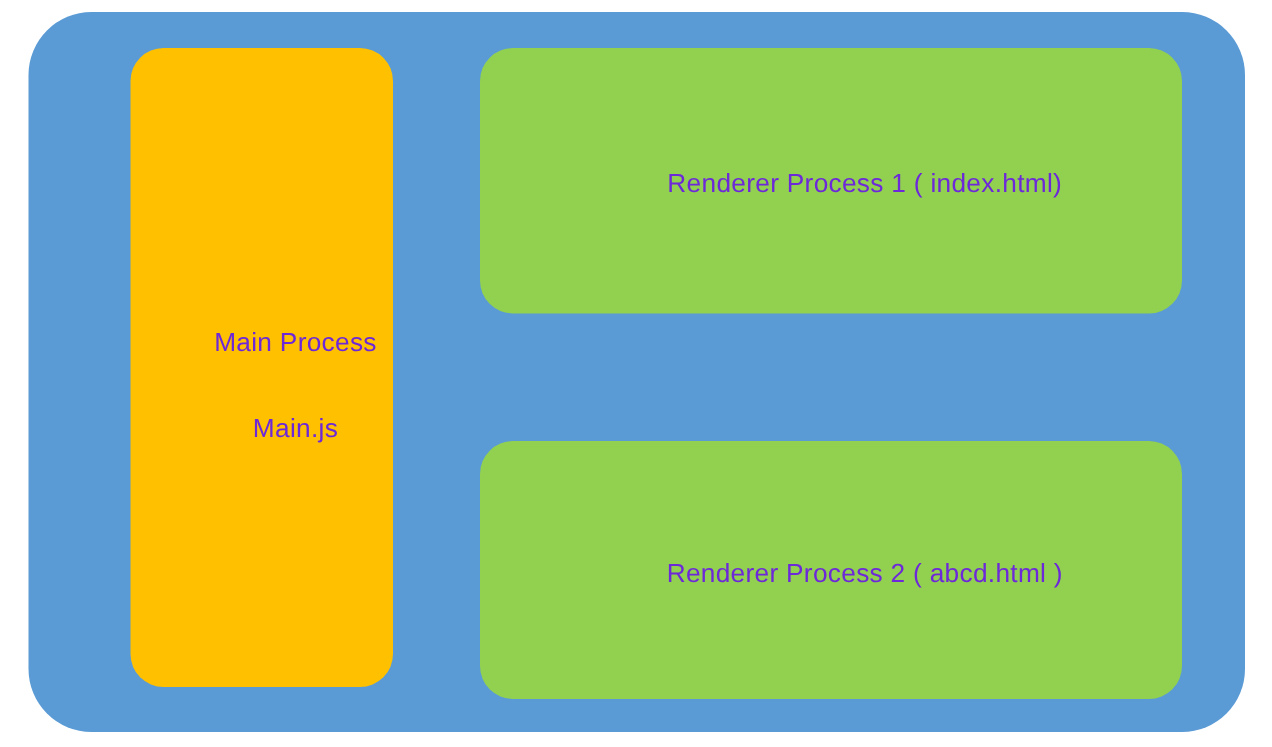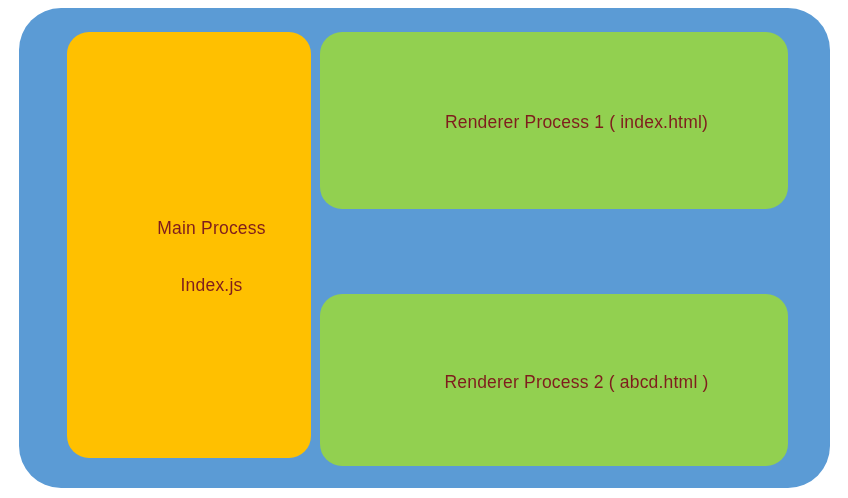--- a/index.html
+++ b/index.html
@@ -30,23 +30,23 @@
   #app-container {
     left: 19px;
     top: 8px;
     width: 811px;
     height: 480px;
     background: #5b9bd5;
     border-radius: 42px;
   }
   
   #main-process-box {
-    left: 48px;
+    left: 68px;
     top: 24px;
-    width: 244px;
+    width: 175px;
     height: 426px;
     background: #ffc000;
     border-radius: 22px;
   }
   
   #renderer-1-box {
     left: 301px;
     top: 24px;
     width: 468px;
     height: 177px;
@@ -55,21 +55,21 @@
   }
   #renderer-2-box {
     left: 301px;
     top: 286px;
     width: 468px;
     height: 172px;
     background: #92d050;
     border-radius: 22px;
   }
   .node-label {
-    color: #7f1d1d;
+    color: #6d28d9;
     font-size: 17.5px;
     font-weight: 400;
     letter-spacing: 0.2px;
     line-height: 1.2;
     text-align: center;
     white-space: nowrap;
     user-select: none;
     padding-left: 45px;
   }
   
@@ -102,21 +102,21 @@
 </style>
 </head>
 <body>
 
 <div id="canvas">
 
   <div class="node" id="app-container">
 
     <div class="node" id="main-process-box">
       <div class="node-label primary">Main Process</div>
-      <div class="node-label secondary">Index.js</div>
+      <div class="node-label secondary">Main.js</div>
     </div>
 
     <div class="node" id="renderer-1-box">
       <div class="node-label">Renderer Process 1 ( index.html)</div>
     </div>
 
     <div class="node" id="renderer-2-box">
       <div class="node-label">Renderer Process 2 ( abcd.html )</div>
     </div>
 

